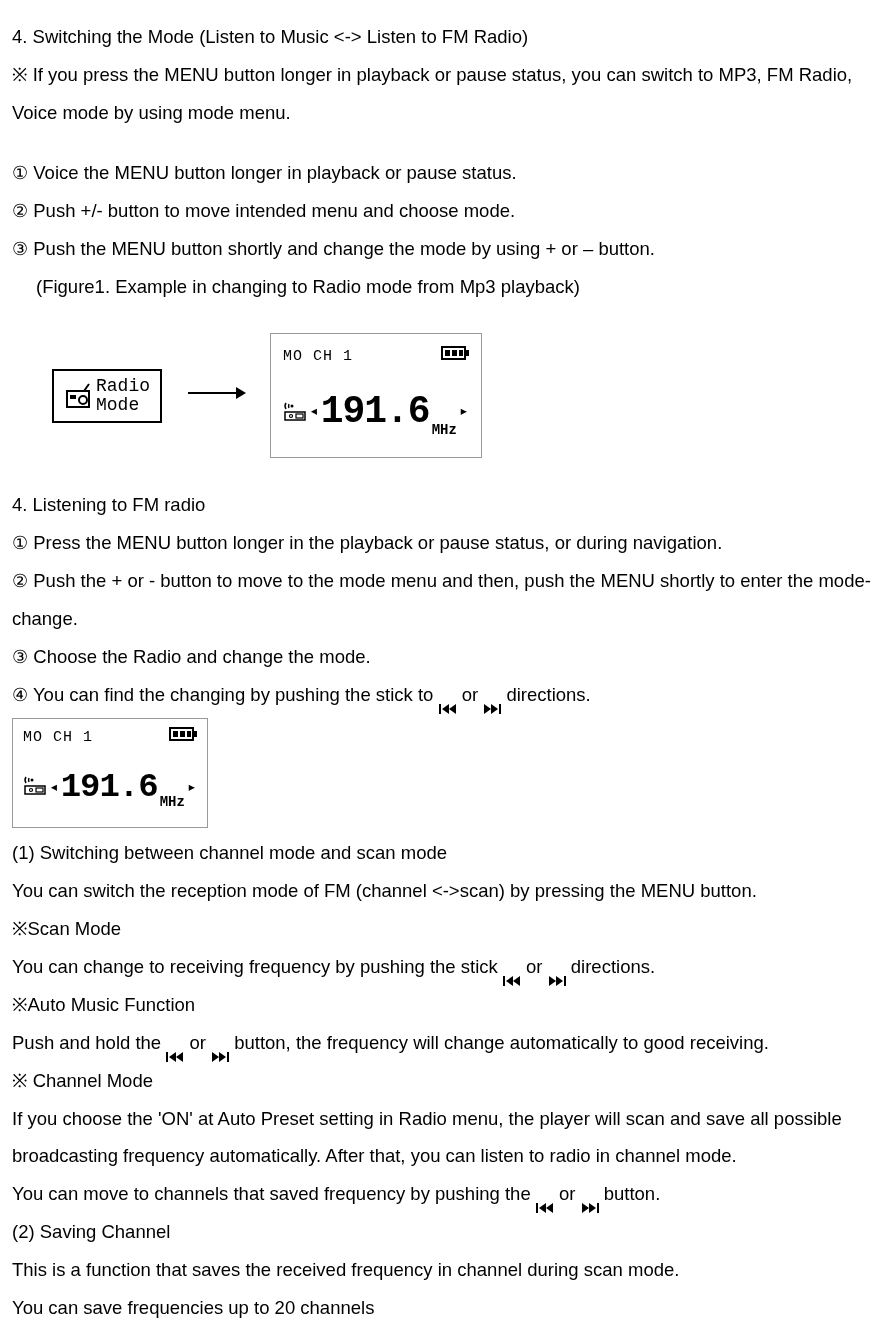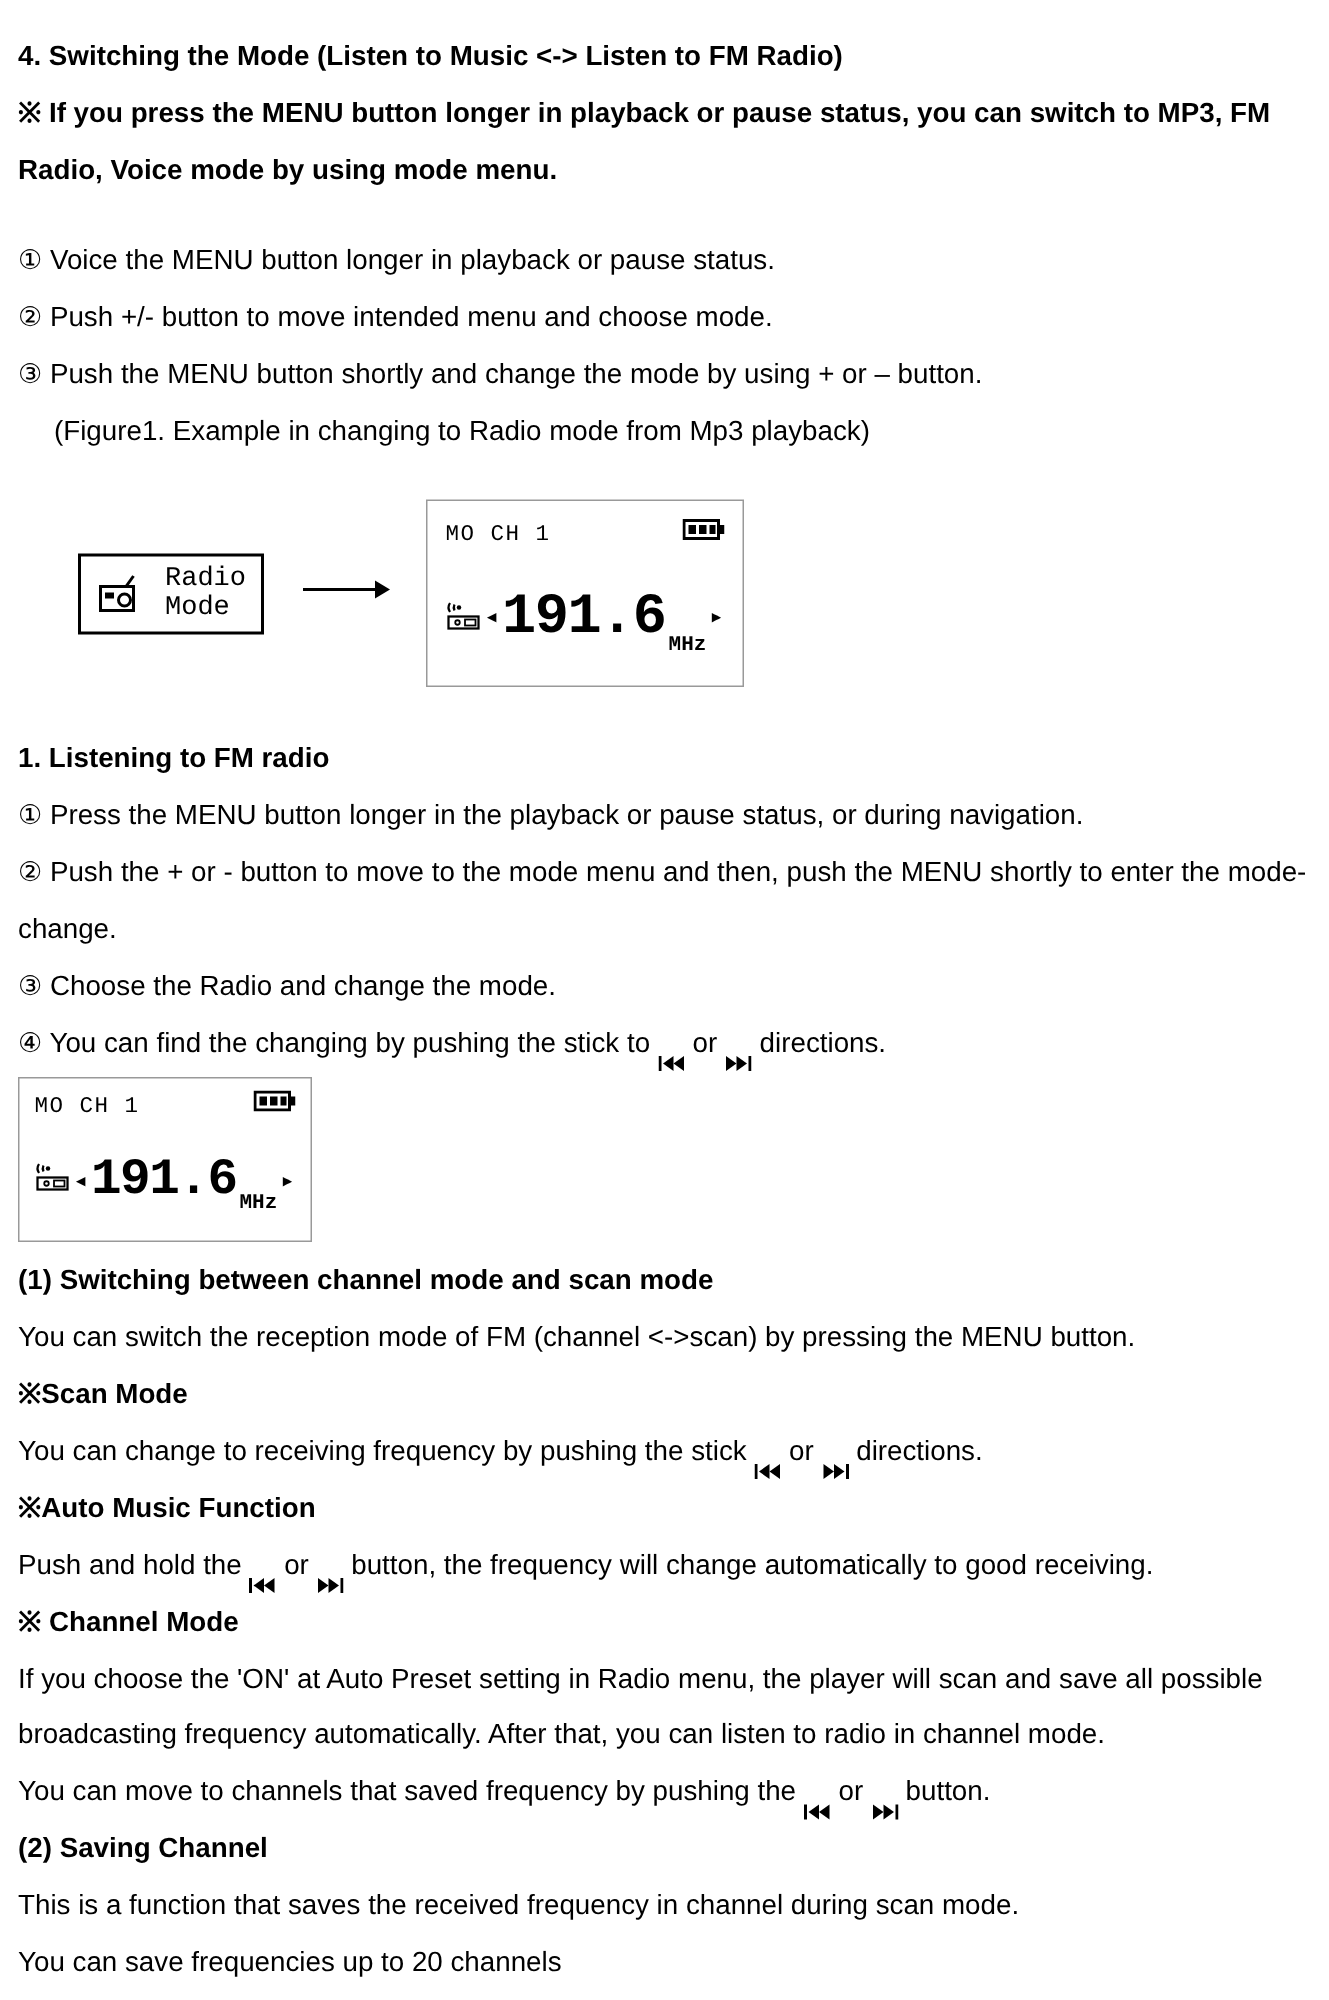--- a/index.html
+++ b/index.html
@@ -5,39 +5,39 @@
     * { margin: 0; padding: 0; box-sizing: border-box; }
     body {
       font-family: Arial, Helvetica, sans-serif;
       background: #fff;
       width: 886px;
       padding: 18px 12px;
       color: #000;
       font-size: 18.5px;
       line-height: 2.05;
     }
-    .bold { font-weight: bold; }
+    .bold { font-weight: normal; }
     .circled {
       display: inline-flex;
       align-items: center;
       justify-content: center;
       font-size: 18px;
       width: 20px;
     }
     .fig-caption { padding-left: 24px; }
     .fig-row {
       display: flex;
       align-items: center;
       gap: 24px;
       padding: 28px 0 28px 40px;
     }
     .radio-mode-box {
       display: flex;
       align-items: center;
-      gap: 18px;
+      gap: 4px;
       border: 2px solid #000;
       padding: 6px 10px;
       background: #fff;
     }
     .radio-icon {
       width: 28px;
       height: 28px;
       display: flex;
       align-items: center;
       justify-content: center;
@@ -181,21 +181,21 @@
       </span>
       <span class="lcd-tri" data-bind="lcd.tri_l">◂</span>
       <span class="lcd-freq" data-bind="lcd.freq">191.6</span>
       <span class="lcd-unit" data-bind="lcd.unit">MHz</span>
       <span class="lcd-tri" data-bind="lcd.tri_r">▸</span>
     </div>
   </div>
 </div>
 
 
-<div class="line bold" data-bind="s5.heading">1. Listening to FM radio</div>
+<div class="line bold" data-bind="s5.heading">4. Listening to FM radio</div>
 
 <div class="line">
   <span class="circled" data-bind="s5.steps.n1">①</span>
   <span data-bind="s5.steps.t1">Press the MENU button longer in the playback or pause status, or during navigation.</span>
 </div>
 <div class="line">
   <span class="circled" data-bind="s5.steps.n2">②</span>
   <span data-bind="s5.steps.t2">Push the + or - button to move to the mode menu and then, push the MENU shortly to enter the mode-change.</span>
 </div>
 <div class="line">

